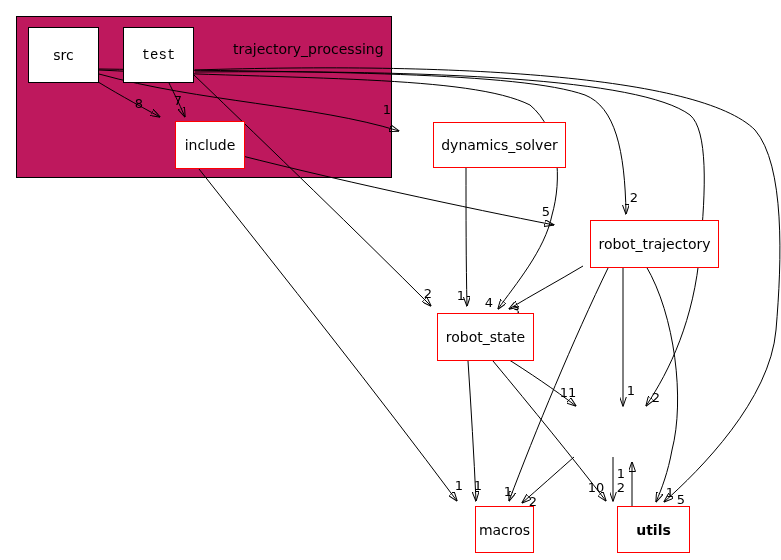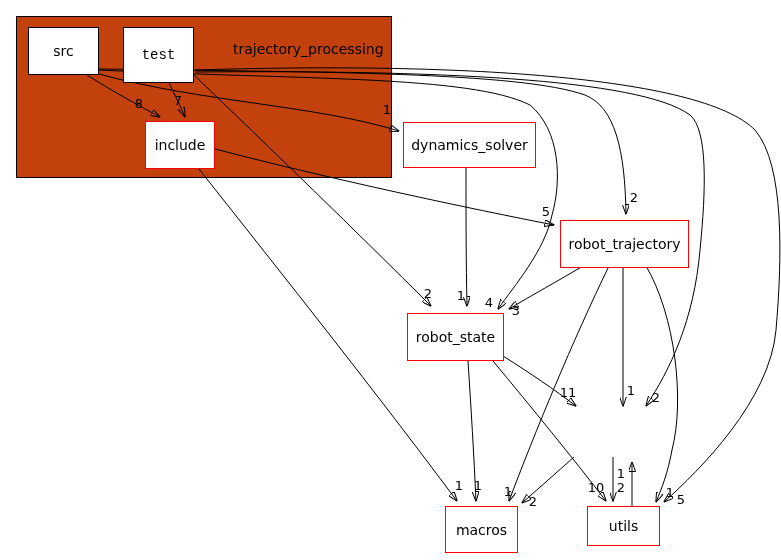--- a/index.html
+++ b/index.html
@@ -5,21 +5,21 @@
   html,body{margin:0;padding:0;background:#ffffff;}
   #canvas{
     position:relative;
     width:781px;height:560px;
     background:#ffffff;
     font-family:"DejaVu Sans","Liberation Sans",sans-serif;
     overflow:hidden;
   }
   #cluster{
     position:absolute;
-    background:#c2410c;
+    background:#be185d;
     border:1px solid #000000;
     box-sizing:border-box;
   }
   #cluster-label{
     position:absolute;
     font-size:14px;
     color:#000000;
     white-space:nowrap;
   }
   .node{
@@ -29,21 +29,21 @@
     display:flex;
     align-items:center;
     justify-content:center;
     font-size:14px;
     color:#000000;
     white-space:nowrap;
     z-index:3;
     cursor:pointer;
   }
   .node.black{border:1px solid #000000;}
-  .node.red{border:1px solid #ff0000;}
+  .node.red{border:1px solid #ff0000;margin-left:30px;}
   #edges{
     position:absolute;
     left:0;top:0;
     z-index:2;
   }
   #edges path{fill:none;stroke:#000000;stroke-width:1;}
   #edges text{
     font-family:"DejaVu Sans","Liberation Sans",sans-serif;
     font-size:13px;
     fill:#000000;
@@ -101,21 +101,21 @@
         <text x="596" y="492" text-anchor="middle">10</text>
         <path d="M574,457 C556,473 538,489 522,503" marker-end="url(#arrow)"></path>
         <text x="533" y="506" text-anchor="middle">2</text>
         <path d="M613,457 L613,501" marker-end="url(#arrow)"></path>
         <text x="621" y="492" text-anchor="middle">2</text>
         <path d="M632,506 L632,462" marker-end="url(#arrow)"></path>
         <text x="621" y="478" text-anchor="middle">1</text>
       </g>
   </svg>
 
-<div class="node black" style="left: 28px; top: 27px; width: 71px; height: 48px;">src</div>
+<div class="node black" style="left: 28px; top: 27px; width: 71px; height: 56px;">src</div>
     <div class="node black" style="left: 123px; top: 27px; width: 71px; height: 56px; font-family: Liberation Mono, monospace;">test</div>
     <div class="node red" style="left: 145px; top: 121px; width: 70px; height: 48px;">include</div>
     <div class="node red" style="left: 403px; top: 122px; width: 133px; height: 46px;">dynamics_solver</div>
     <div class="node red" style="left: 560px; top: 220px; width: 129px; height: 48px;">robot_trajectory</div>
     <div class="node red" style="left: 407px; top: 313px; width: 97px; height: 48px; text-align: center;">robot_state</div>
-    <div class="node red" style="left: 445px; top: 506px; width: 73px; height: 47px;">macros</div>
-    <div class="node red" style="left: 587px; top: 506px; width: 73px; height: 40px;">utils</div>
+    <div class="node red" style="left: 445px; top: 506px; width: 59px; height: 47px;">macros</div>
+    <div class="node red" style="left: 587px; top: 506px; width: 73px; height: 47px; font-weight: bold;">utils</div>
   </div>
 
 </body></html>

